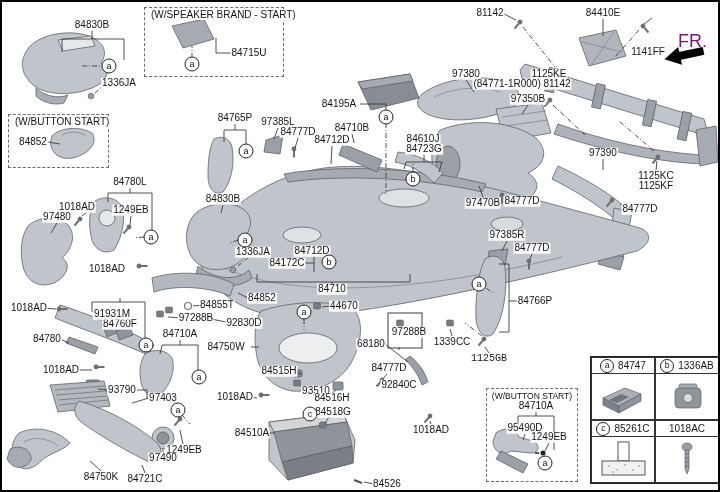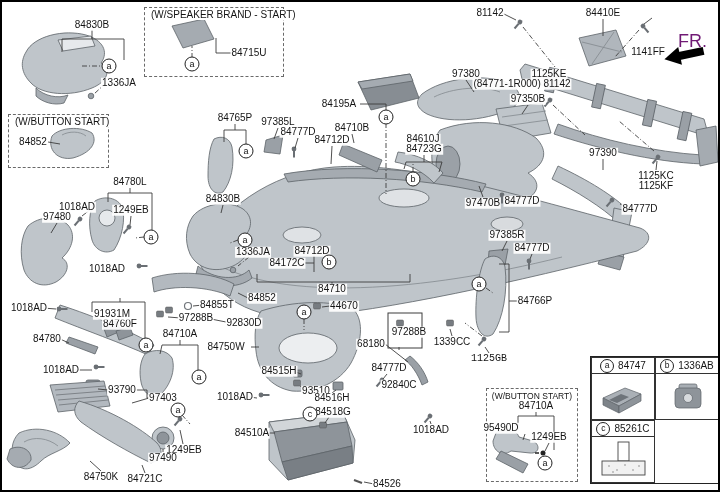--- a/index.html
+++ b/index.html
@@ -307,20 +307,33 @@
       <div class="limg">
         <svg width="56" height="42" viewBox="0 0 56 42">
           <rect x="23" y="3" width="11" height="19" fill="#fff" stroke="#444" stroke-width="0.9"></rect>
           <rect x="7" y="22" width="43" height="14" fill="#f1f1f1" stroke="#444" stroke-width="0.9"></rect>
           <circle cx="14" cy="27" r="0.8" fill="#888"></circle>
             <circle cx="22" cy="31" r="0.8" fill="#888"></circle>
           <circle cx="30" cy="26" r="0.8" fill="#888"></circle>
             <circle cx="38" cy="31" r="0.8" fill="#888"></circle>
           <circle cx="44" cy="27" r="0.8" fill="#888"></circle>
             <circle cx="18" cy="33" r="0.8" fill="#888"></circle>
+        </svg>
+      </div>
+    </div>
+    <div class="lcell">
+      <div class="lhead">
+
+        <span>1018AC</span>
+      </div>
+      <div class="limg">
+        <svg width="56" height="42" viewBox="0 0 56 42">
+          <ellipse cx="28" cy="8" rx="5" ry="4" fill="#9aa0a6" stroke="#5d6368" stroke-width="0.7"></ellipse>
+          <path d="M26,11 L30,11 L30,30 L28,35 L26,30 Z" fill="#9aa0a6" stroke="#5d6368" stroke-width="0.7"></path>
+          <path d="M26,15 H30 M26,19 H30 M26,23 H30 M26,27 H30" stroke="#5d6368" stroke-width="0.7"></path>
         </svg>
       </div>
     </div>
   </div>
 
   <div class="label-layer">
       <span class="part-label" style="left: 90px; top: 23px;">84830B</span>
       <span class="part-label" style="left: 117px; top: 81px;">1336JA</span>
       <span class="part-label" style="left: 247px; top: 51px;">84715U</span>
       <span class="part-label" style="left: 31px; top: 140px;">84852</span>
@@ -384,21 +397,21 @@
       <span class="part-label" style="left: 250px; top: 431px;">84510A</span>
       <span class="part-label" style="left: 429px; top: 428px;">1018AD</span>
       <span class="part-label" style="left: 385px; top: 482px;">84526</span>
       <span class="part-label" style="left: 120px; top: 388px;">93790</span>
       <span class="part-label" style="left: 161px; top: 396px;">97403</span>
       <span class="part-label" style="left: 182px; top: 448px;">1249EB</span>
       <span class="part-label" style="left: 161px; top: 456px;">97490</span>
       <span class="part-label" style="left: 99px; top: 475px;">84750K</span>
       <span class="part-label" style="left: 143px; top: 477px;">84721C</span>
       <span class="part-label" style="left: 534px; top: 404px;">84710A</span>
-      <span class="part-label" style="left: 499px; top: 426px;">95490D</span>
+      <span class="part-label" style="left: 523px; top: 426px;">95490D</span>
       <span class="part-label" style="left: 547px; top: 435px;">1249EB</span>
       <span class="callout" style="left: 107px; top: 64px;">a</span>
       <span class="callout" style="left: 190px; top: 62px;">a</span>
       <span class="callout" style="left: 244px; top: 149px;">a</span>
       <span class="callout" style="left: 384px; top: 115px;">a</span>
       <span class="callout" style="left: 411px; top: 177px;">b</span>
       <span class="callout" style="left: 243px; top: 238px;">a</span>
       <span class="callout" style="left: 149px; top: 235px;">a</span>
       <span class="callout" style="left: 327px; top: 260px;">b</span>
       <span class="callout" style="left: 144px; top: 343px;">a</span>

